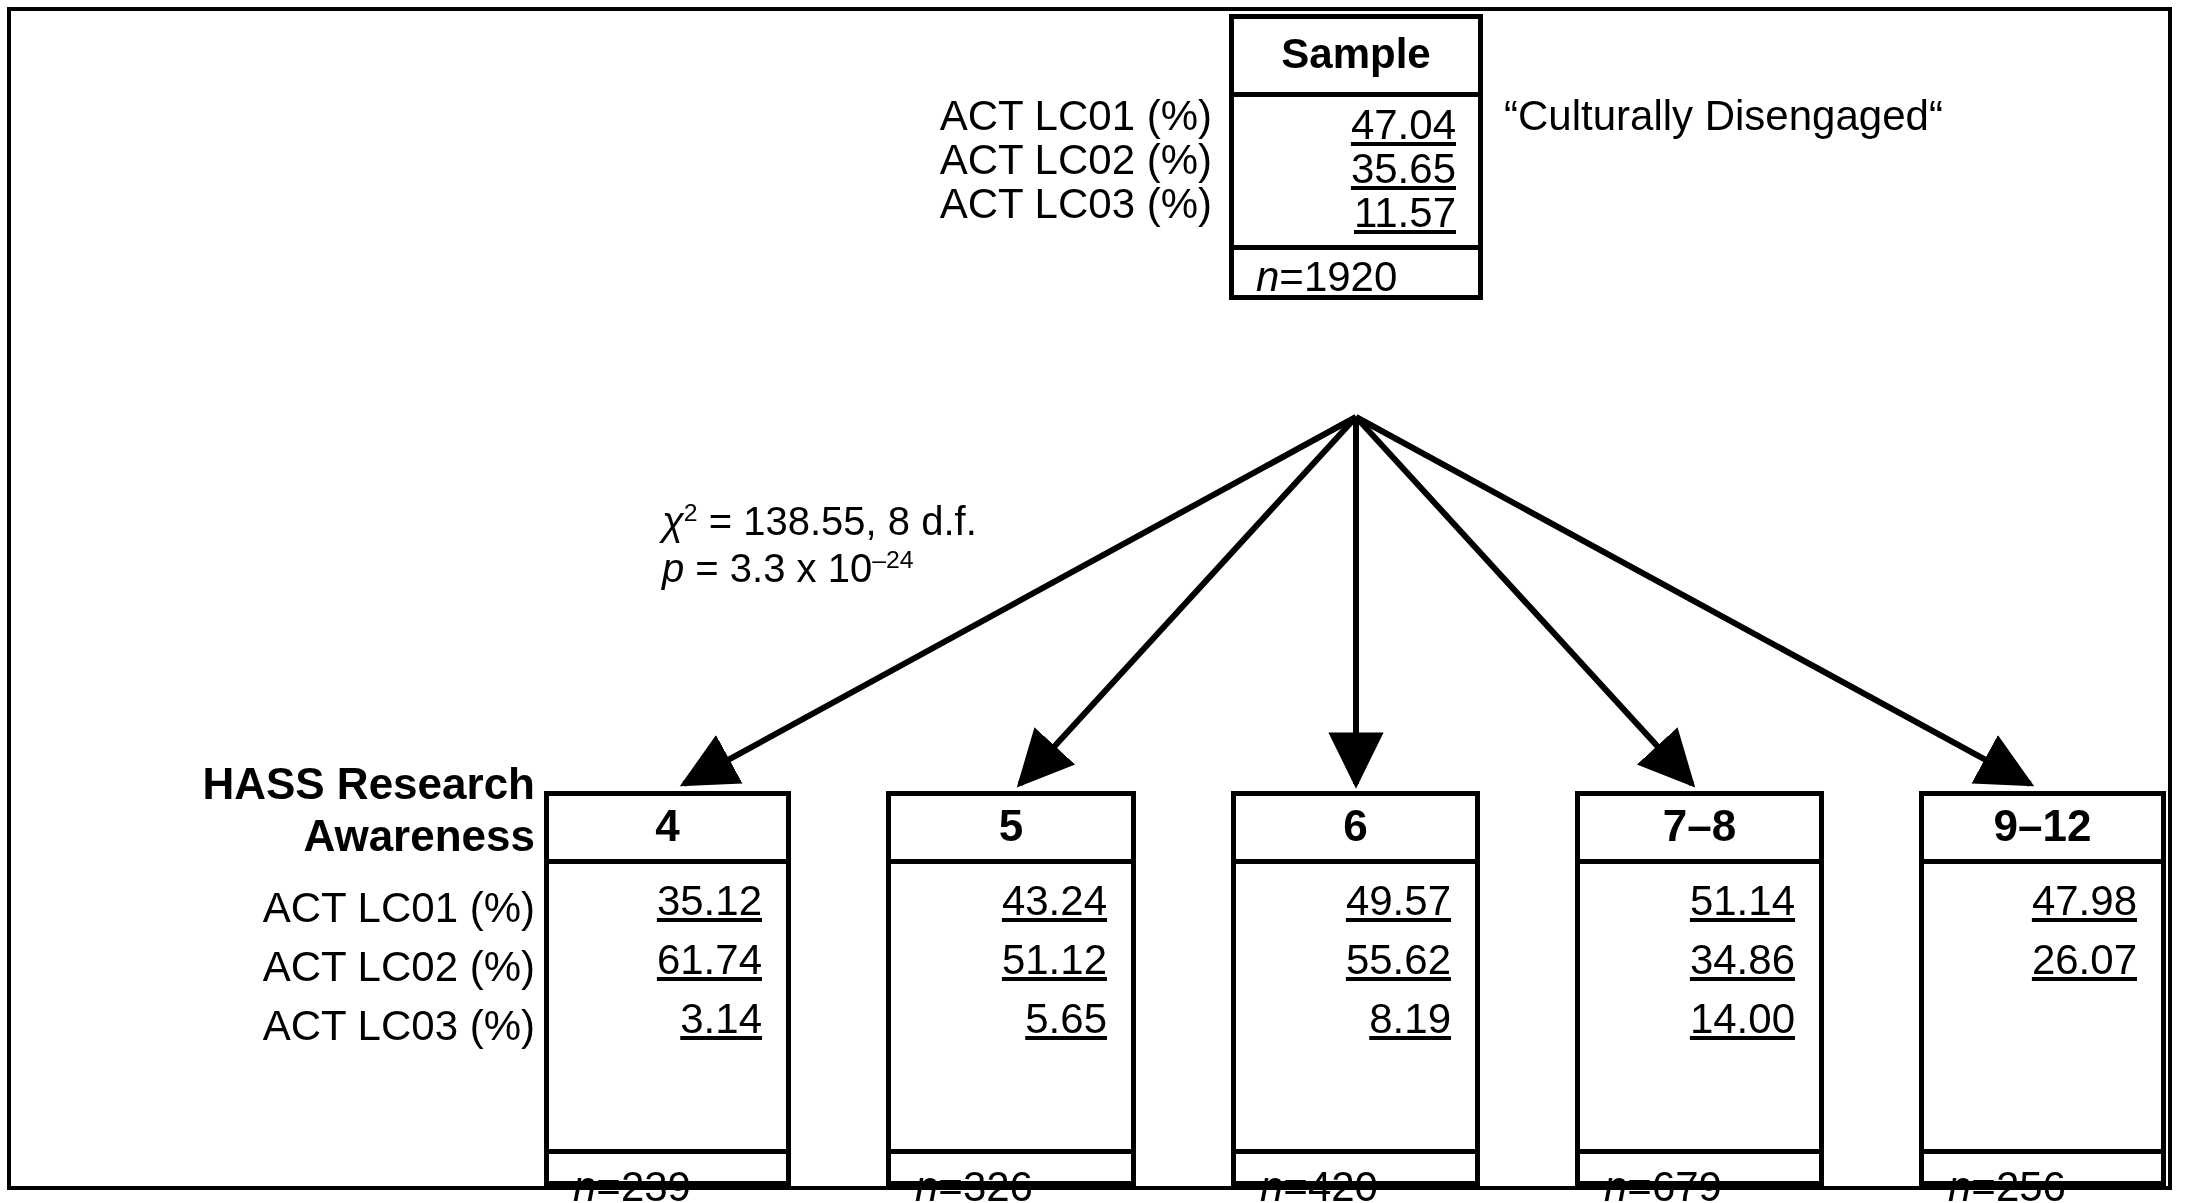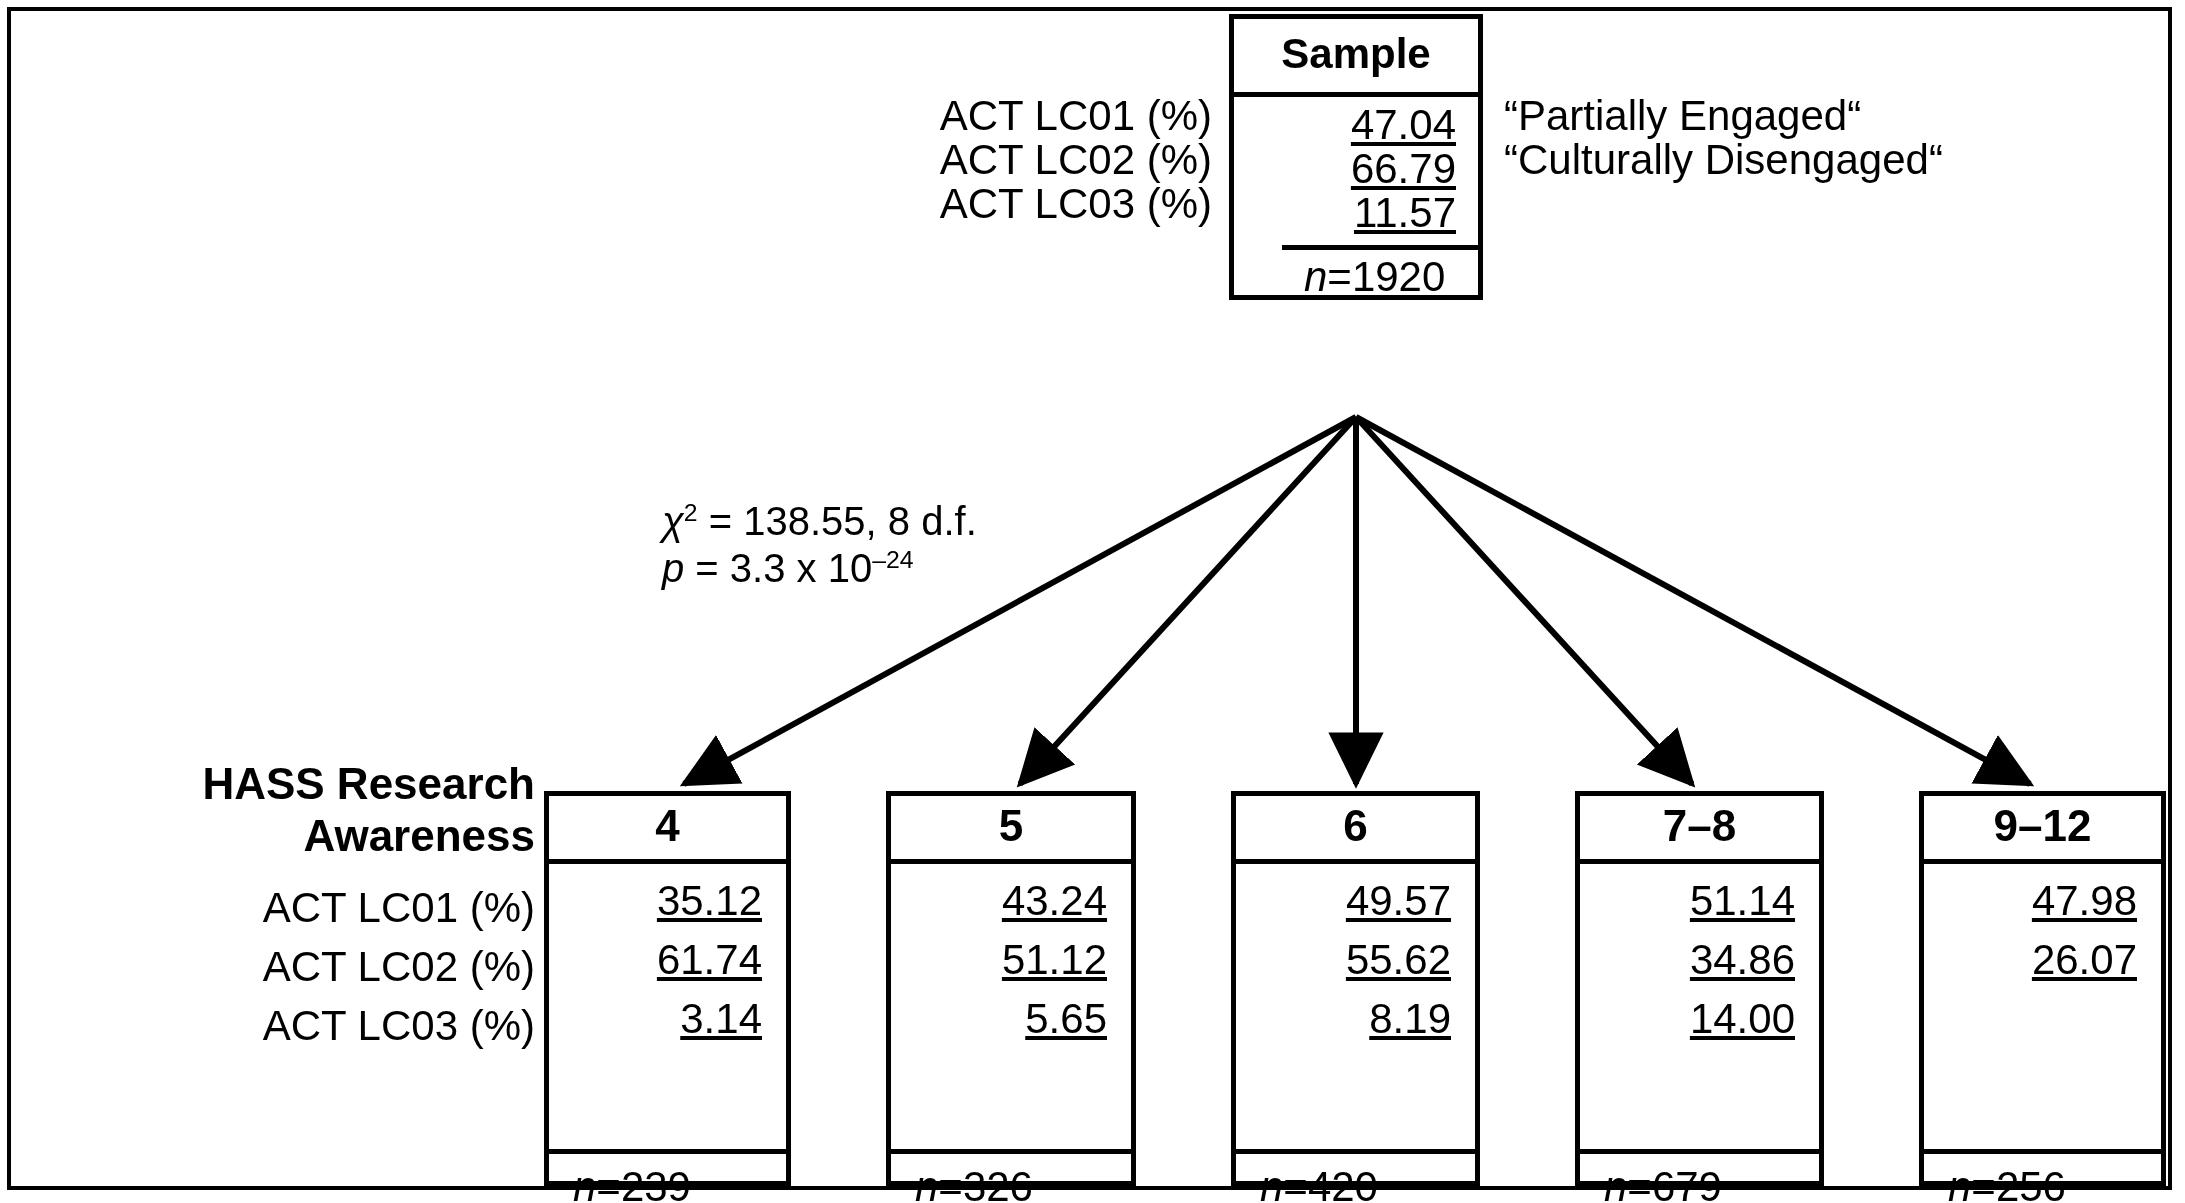--- a/index.html
+++ b/index.html
@@ -74,21 +74,20 @@
     line-height: 44px;
     font-size: 42px;
     padding-right: 22px;
   }
   #sample-box .node-foot {
     height: 60px;
     line-height: 54px;
     font-size: 42px;
     text-align: left;
     padding-left: 22px;
-    margin-left: 48px;
   }
   .n-italic { font-style: italic; }
 
   
   #sample-row-labels {
     position: absolute;
     left: 540px;
     top: 94px;
     width: 672px;
     text-align: right;
@@ -212,34 +211,33 @@
       <line x1="1356" y1="417" x2="1356" y2="784"></line>
       <line x1="1356" y1="417" x2="1692" y2="784"></line>
       <line x1="1356" y1="417" x2="2030" y2="784"></line>
     </g>
   </svg>
 
   <div class="node-box" id="sample-box">
     <div class="node-head">Sample</div>
     <div class="node-body">
       <div class="val-row">47.04</div>
-      <div class="val-row">66.79</div>
+      <div class="val-row">35.65</div>
       <div class="val-row">11.57</div>
     </div>
     <div class="node-foot"><span class="n-italic">n</span><span>=1920</span></div>
   </div>
 
   <div id="sample-row-labels">
     <div class="lbl">ACT LC01 (%)</div>
     <div class="lbl">ACT LC02 (%)</div>
     <div class="lbl">ACT LC03 (%)</div>
   </div>
 
   <div id="class-names">
-    <div class="cname">“Partially Engaged“</div>
     <div class="cname">“Culturally Disengaged“</div>
   </div>
 
   <div id="stats-annotation">
     <div class="stat-line"><span class="ital">χ</span><span class="sup">2</span><span> = 138.55, 8 d.f.</span></div>
     <div class="stat-line"><span class="ital">p</span><span> = 3.3 x 10</span><span class="sup">–24</span></div>
   </div>
 
   <div id="group-label">
     <div>HASS  Research</div>

